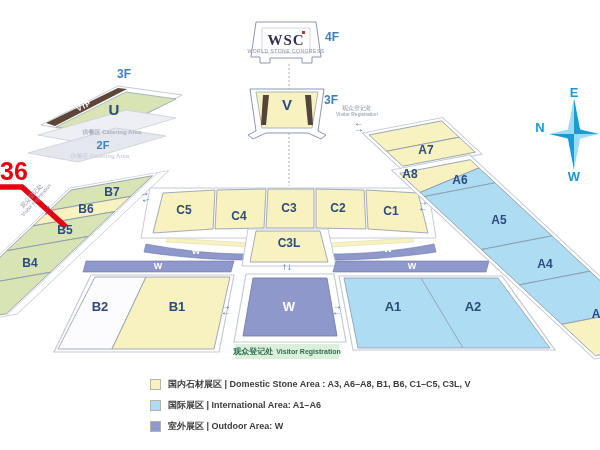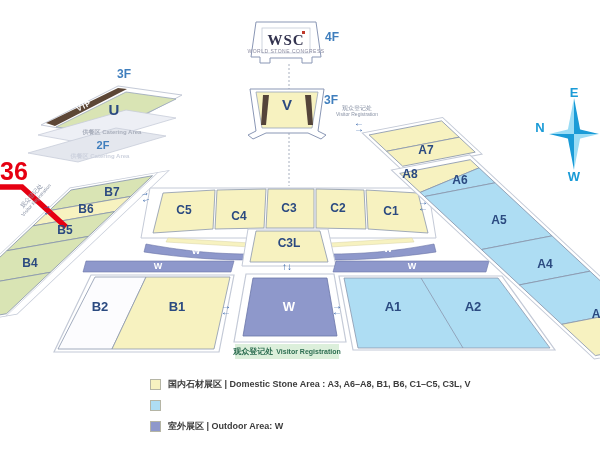--- a/index.html
+++ b/index.html
@@ -236,20 +236,21 @@
 </span>
 <span class="lbl vpair" style="left:287px;top:266px;">↑↓</span>
 
 <div class="legend">
   <div class="legrow">
     <span class="swatch" style="background: rgb(247, 242, 192);"></span>
     <span class="legtxt">国内石材展区 | Domestic Stone Area : A3, A6–A8, B1, B6, C1–C5, C3L, V</span>
   </div>
   <div class="legrow">
     <span class="swatch" style="background: rgb(174, 221, 243);"></span>
+    <span class="legtxt">国际展区 | International Area: A1–A6</span>
   </div>
   <div class="legrow">
     <span class="swatch" style="background: rgb(142, 152, 203);"></span>
     <span class="legtxt">室外展区 | Outdoor Area: W</span>
   </div>
 </div>
 
 </div>
 
 </body></html>

